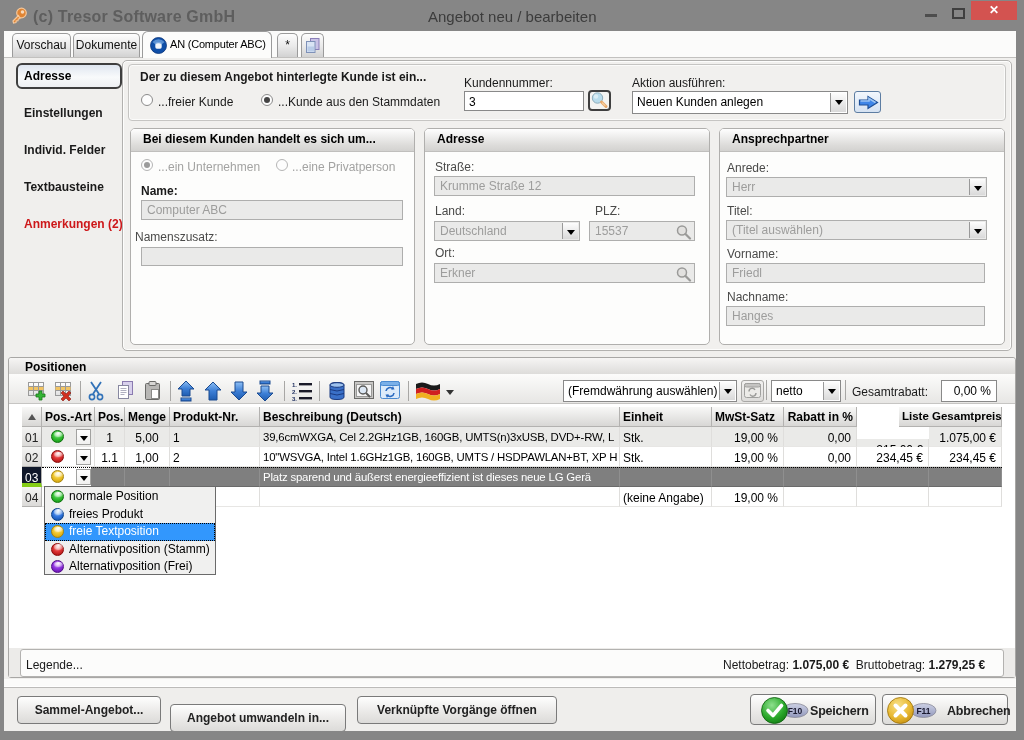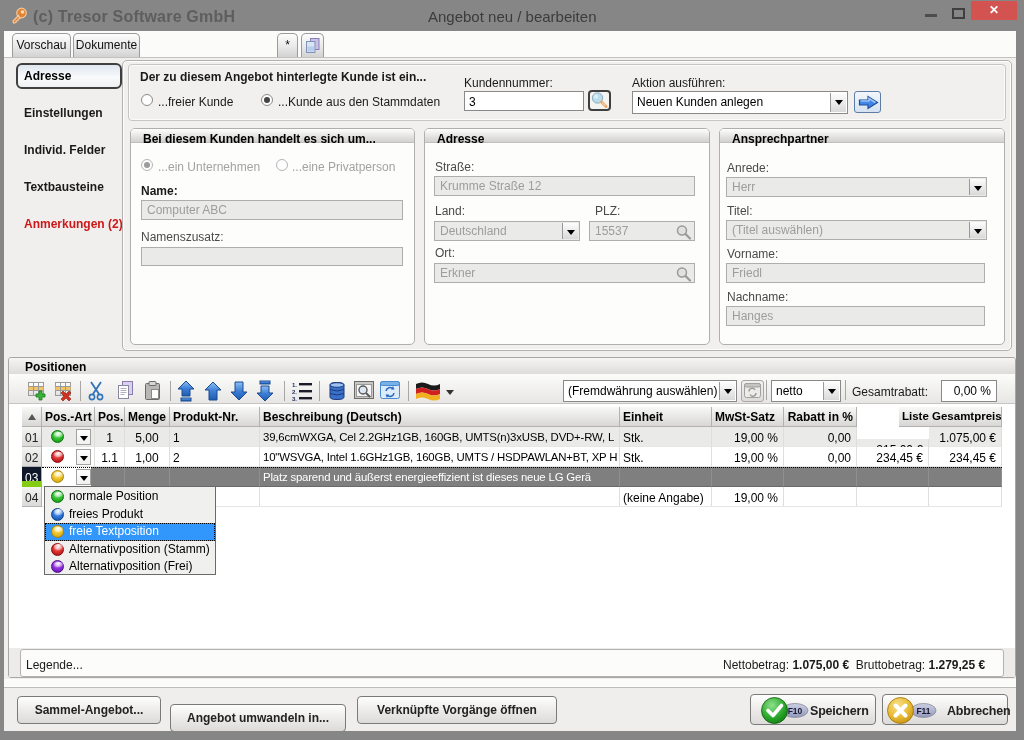--- a/index.html
+++ b/index.html
@@ -29,21 +29,21 @@
 .radio.dis{border-color:#b5b5b5;}
 .radio.dis.sel:after{background:#9b9b9b;}
 .field{position:absolute;background:#fff;border:1px solid #898989;padding:3px 4px 0 4px;color:#000;}
 .dfield{position:absolute;background:#eaeae9;border:1px solid #aeaead;padding:2px 4px 0 5px;color:#9d9d9c;}
 .combo-arrow{position:absolute;right:1px;top:1px;bottom:1px;width:16px;background:linear-gradient(#fdfdfd,#d9d9d9);border-left:1px solid #999;}
 .combo-arrow:after{content:"";position:absolute;left:4px;top:7px;border-left:4px solid transparent;border-right:4px solid transparent;border-top:5px solid #000;}
 .lbl{position:absolute;color:#1a1a1a;}
 .dlbl{position:absolute;color:#4a4a49;}
 
 .gbox{position:absolute;top:128px;height:217px;background:#fdfdfc;border:1px solid #b0afad;border-radius:5px;}
-.ghead{position:absolute;left:0;top:0;right:0;height:14px;background:linear-gradient(#fefefe,#dcdbd9 75%,#d3d2d0);border-bottom:1px solid #c0bfbd;border-radius:4px 4px 0 0;font-weight:bold;padding:3px 0 0 12px;}
+.ghead{position:absolute;left:0;top:0;right:0;height:23px;background:linear-gradient(#fefefe,#dcdbd9 75%,#d3d2d0);border-bottom:1px solid #c0bfbd;border-radius:4px 4px 0 0;font-weight:bold;padding:3px 0 0 12px;}
 
 #pospanel{left:8px;top:357px;width:1008px;height:321px;background:#fff;border:1px solid #a8a7a5;border-radius:3px;}
 #poshead{left:9px;top:358px;width:1006px;height:16px;background:linear-gradient(#f6f5f4,#dddcda);border-radius:3px 3px 0 0;font-weight:bold;padding:2px 0 0 16px;}
 #postools{left:9px;top:374px;width:1006px;height:30px;background:linear-gradient(#fcfcfb,#e7e6e4);border-bottom:1px solid #c6c5c3;}
 .tsep{position:absolute;top:380px;width:1px;height:20px;background:#a7a6a4;}
 
 .th{position:absolute;top:407px;height:20px;background:linear-gradient(#f8f8f7,#d8d7d5);border-right:1px solid #b3b2b0;border-bottom:1px solid #b3b2b0;font-weight:bold;padding:3px 3px 0 3px;overflow:hidden;white-space:nowrap;}
 .td{position:absolute;height:20px;border-right:1px solid #dfdedc;border-bottom:1px solid #e7e6e4;padding:4px 3px 0 3px;overflow:hidden;white-space:nowrap;}
 .gut{background:linear-gradient(#f4f4f3,#dbdad8);border-right:1px solid #b3b2b0;border-bottom:1px solid #b3b2b0;text-align:center;color:#222;padding-top:4px;}
 .ball{position:absolute;width:13px;height:13px;border-radius:50%;}
@@ -82,20 +82,26 @@
 <div class="abs" id="tith">(c) Tresor Software GmbH</div>
 <div class="abs" id="titc">Angebot neu / bearbeiten</div>
 <div class="abs" id="btnmin"></div>
 <div class="abs" id="btnmax"></div>
 <div class="abs" id="btncls">✕</div>
 
 <div class="abs" id="tabstrip">
   <div style="position:absolute;left:0;top:26px;width:1012px;height:1px;background:#c2c1bf;"></div>
   <div class="tab" style="left:8px;width:59px;">Vorschau</div>
   <div class="tab" style="left:69px;width:67px;">Dokumente</div>
+  <div id="tabact"><svg style="position:absolute;left:7px;top:5px;" width="17" height="17" viewBox="0 0 17 17">
+        <circle cx="8.5" cy="8.5" r="8" fill="#0f4fa8"></circle>
+        <circle cx="8.5" cy="8.5" r="8" fill="none" stroke="#0a3478" stroke-width="0.8"></circle>
+        <rect x="5.3" y="5.3" width="6.4" height="6.4" rx="1.6" fill="#f2f6fb"></rect>
+        <path d="M2.5 5 A8 8 0 0 1 14.5 5 L11.5 7.5 A4 4 0 0 0 5.5 7.5 Z" fill="#6ba0dd" opacity="0.8"></path>
+      </svg>AN (Computer ABC)</div>
   <div class="tab" style="left:273px;width:21px;">*</div>
   <div class="tab" style="left:297px;width:23px;" id="tabcopy"><svg width="16" height="17" viewBox="0 0 16 17" style="margin-top:3px;">
         <rect x="5.5" y="1.5" width="8.5" height="11" fill="#c9c2e6" stroke="#8a7fb8" stroke-width="1"></rect>
         <rect x="1.5" y="4.5" width="8.5" height="11" fill="#d9e4f4" stroke="#7e91b8" stroke-width="1"></rect>
         <rect x="2.5" y="9.5" width="6.5" height="5" fill="#b9cce8" stroke="none"></rect>
       </svg></div>
 </div>
 
 <div class="abs" id="content"></div>
 <div class="abs" id="sideact">Adresse</div>
@@ -137,21 +143,21 @@
 <div class="gbox" style="left:719px;width:286px;">
     <div class="ghead">Ansprechpartner</div>
   </div>
 
 <div class="radio dis sel" style="left:141px;top:159px;"></div>
 <div class="dlbl" style="left:158px;top:160px;color:#a3a3a2;">...ein Unternehmen</div>
 <div class="radio dis" style="left:276px;top:159px;"></div>
 <div class="dlbl" style="left:292px;top:160px;color:#a3a3a2;">...eine Privatperson</div>
 <div class="lbl b" style="left:141px;top:184px;">Name:</div>
 <div class="dfield" style="left:141px;top:200px;width:262px;height:20px;">Computer ABC</div>
-<div class="dlbl" style="left:141px;top:230px;text-align:center;">Namenszusatz:</div>
+<div class="dlbl" style="left:135px;top:230px;text-align:center;">Namenszusatz:</div>
 <div class="dfield" style="left:141px;top:247px;width:262px;height:19px;"></div>
 
 <div class="dlbl" style="left:435px;top:160px;">Straße:</div>
 <div class="dfield" style="left:434px;top:176px;width:261px;height:20px;">Krumme Straße 12</div>
 <div class="dlbl" style="left:435px;top:204px;">Land:</div>
 <div class="dfield" style="left:434px;top:221px;width:146px;height:20px;">Deutschland<span class="combo-arrow" style="background:linear-gradient(#fdfdfd,#d9d9d9);"></span></div>
 <div class="dlbl" style="left:595px;top:204px;">PLZ:</div>
 <div class="dfield" style="left:589px;top:221px;width:106px;height:20px;">15537<svg style="position:absolute;right:2px;top:2px;" width="17" height="16" viewBox="0 0 17 16">
       <circle cx="7" cy="6.5" r="4.5" fill="#e2e1df" stroke="#9a9a98" stroke-width="1.5"></circle>
       <path d="M10.5 10 L15 14.5" stroke="#9a9a98" stroke-width="2.2" stroke-linecap="round"></path>
@@ -329,21 +335,21 @@
 <div class="cbtn" style="left:76px;top:449px;"></div>
 <div class="td" style="left:95px;top:447px;width:30px;background:#ffffff;text-align:center;">1.1</div>
 <div class="td" style="left:125px;top:447px;width:45px;background:#ffffff;text-align:center;">1,00</div>
 <div class="td" style="left:170px;top:447px;width:90px;background:#ffffff;">2</div>
 <div class="td" style="left:260px;top:447px;width:360px;background:#ffffff;font-size:11.4px;letter-spacing:-0.18px;">10"WSVGA, Intel 1.6GHz1GB, 160GB, UMTS / HSDPAWLAN+BT, XP H</div>
 <div class="td" style="left:620px;top:447px;width:92px;background:#ffffff;">Stk.</div>
 <div class="td" style="left:712px;top:447px;width:72px;background:#ffffff;text-align:right;padding-right:5px;">19,00 %</div>
 <div class="td" style="left:784px;top:447px;width:73px;background:#ffffff;text-align:right;padding-right:5px;">0,00</div>
 <div class="td" style="left:857px;top:447px;width:72px;background:#ffffff;text-align:right;padding-right:5px;">234,45 €</div>
 <div class="td" style="left:929px;top:447px;width:73px;background:#ffffff;text-align:right;padding-right:5px;">234,45 €</div>
-<div class="td gut" style="left:22px;top:467px;width:20px;background:#0f172a;color:#fff;border-right:1px solid #b3b2b0;border-bottom:6px solid #84cc16;">03</div>
+<div class="td gut" style="left:22px;top:467px;width:20px;background:#0f172a;color:#fff;border-right:1px solid #b3b2b0;border-bottom:4px solid #84cc16;">03</div>
 <div class="td" style="left:42px;top:467px;width:53px;background:#ffffff;"></div>
 <div class="ball yellow" style="left:51px;top:470px;"></div>
 <div class="cbtn" style="left:76px;top:469px;"></div>
 <div class="td" style="left:95px;top:467px;width:30px;background:#7f7f7f;color:#fff;text-align:center;border-right:1px solid #8f8f8f;border-bottom:1px solid #6a6a6a;"></div>
 <div class="td" style="left:125px;top:467px;width:45px;background:#7f7f7f;color:#fff;text-align:center;border-right:1px solid #8f8f8f;border-bottom:1px solid #6a6a6a;"></div>
 <div class="td" style="left:170px;top:467px;width:90px;background:#7f7f7f;color:#fff;border-right:1px solid #8f8f8f;border-bottom:1px solid #6a6a6a;"></div>
 <div class="td" style="left:260px;top:467px;width:360px;background:#7f7f7f;color:#fff;border-right:1px solid #8f8f8f;border-bottom:1px solid #6a6a6a;font-size:11.4px;letter-spacing:-0.18px;">Platz sparend und äußerst energieeffizient ist dieses neue LG Gerä</div>
 <div class="td" style="left:620px;top:467px;width:92px;background:#7f7f7f;color:#fff;border-right:1px solid #8f8f8f;border-bottom:1px solid #6a6a6a;"></div>
 <div class="td" style="left:712px;top:467px;width:72px;background:#7f7f7f;color:#fff;text-align:right;padding-right:5px;border-right:1px solid #8f8f8f;border-bottom:1px solid #6a6a6a;"></div>
 <div class="td" style="left:784px;top:467px;width:73px;background:#7f7f7f;color:#fff;text-align:right;padding-right:5px;border-right:1px solid #8f8f8f;border-bottom:1px solid #6a6a6a;"></div>

